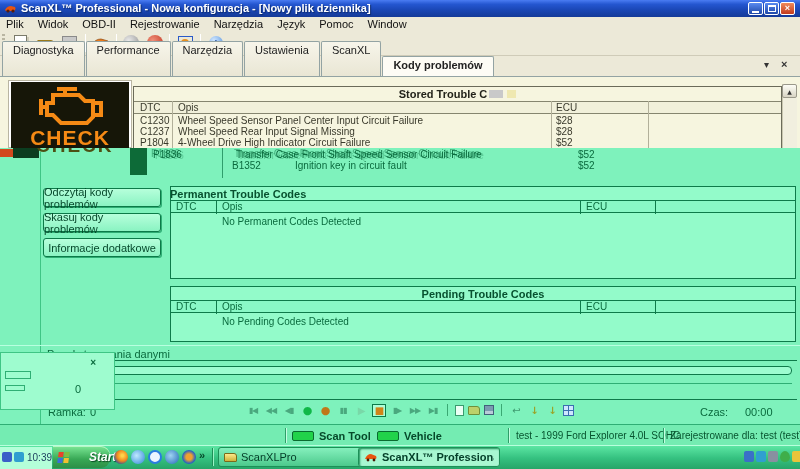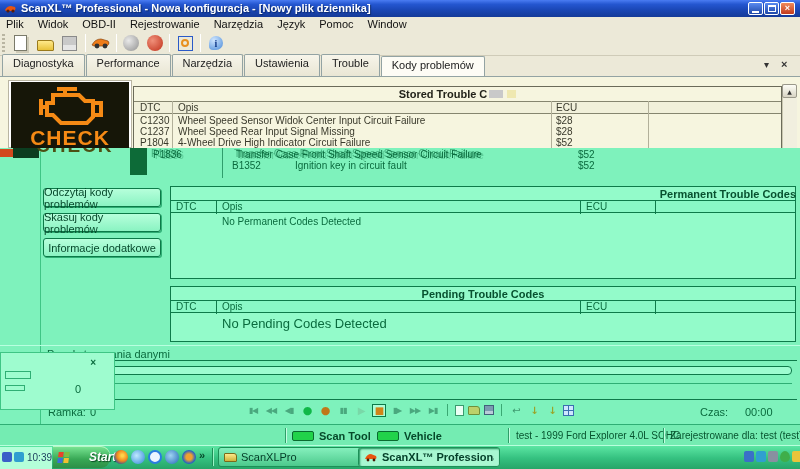--- a/index.html
+++ b/index.html
@@ -17,23 +17,23 @@
     background:linear-gradient(180deg,#5a8af0,#1f48a8);display:flex;align-items:center;justify-content:center;
     color:#fff;font-size:9px;line-height:9px;}
   .winbtn.close{background:linear-gradient(180deg,#f08a5a,#c23a1e);}
   
   .menubar{left:0;top:17px;width:800px;height:13px;background:#ece9d8;display:flex;align-items:center;gap:14px;padding-left:6px;color:#111;}
   .toolbar{left:0;top:30px;width:800px;height:26px;background:#ece9d8;border-bottom:1px solid #cfcbb8;}
   .tbsep{position:absolute;top:4px;width:1px;height:18px;background:#b9b5a2;border-right:1px solid #fff;}
   .tbicon{position:absolute;top:3px;width:20px;height:20px;display:flex;align-items:center;justify-content:center;}
   
   .tabbar{left:0;top:56px;width:800px;height:21px;background:#ece9d8;border-bottom:1px solid #93a3a3;display:flex;align-items:flex-end;padding-left:2px;}
-  .tab{height:22px;padding:2px 10px 0 10px;margin-right:1px;background:linear-gradient(#f7f5ea,#e9e6d4);
+  .tab{height:35px;padding:2px 10px 0 10px;margin-right:1px;background:linear-gradient(#f7f5ea,#e9e6d4);
     border:1px solid #93a3a3;border-bottom:none;border-radius:2px 2px 0 0;color:#222;}
-  .tab.active{height:20px;background:#fdfcf5;font-weight:normal;}
+  .tab.active{height:20px;background:#fdfcf5;font-weight:bold;}
   
   .cream{left:0;top:77px;width:800px;height:71px;background:#f6f5df;}
   .grp-cream{border:1px solid #6b6b5a;border-bottom:none;background:#f6f5df;}
   .colline-c{position:absolute;width:1px;background:#b2b09a;}
   .hdrrow{position:absolute;background:#f1f0da;border-top:1px solid #85856f;border-bottom:1px solid #85856f;}
   .ctext{color:#3a3a2c;font-size:10px;}
   
   .greenzone{left:0;top:148px;width:800px;height:297px;background:#7ef2bc;}
   .glitch{text-shadow:-2px -1px 0 rgba(6,110,60,.5),2px 1px 0 rgba(6,110,60,.3);}
   .gbtn{background:linear-gradient(#b6ffdb,#8af3c2);border:1px solid #0c7a48;border-radius:3px;
@@ -126,21 +126,21 @@
     <span class="tbicon" style="left:206px">
       <span style="width:14px;height:14px;border-radius:50% 50% 50% 4px;background:radial-gradient(circle at 35% 30%,#cfe6ff,#4a8ad8);color:#123a8a;font-weight:bold;font-size:10px;display:flex;align-items:center;justify-content:center;font-family:'Liberation Serif',serif">i</span>
       </span>
   </div>
 
   <div class="ab tabbar">
     <span class="tab">Diagnostyka</span>
     <span class="tab">Performance</span>
     <span class="tab">Narzędzia</span>
     <span class="tab">Ustawienia</span>
-    <span class="tab">Trouble</span>
+    <span class="tab">ScanXL</span>
     <span class="tab active">Kody problemów</span>
   </div>
   <span class="ab" style="left:764px;top:59px;color:#333;font-size:10px;font-family:'DejaVu Sans',sans-serif">▾</span>
   <span class="ab" style="left:781px;top:58px;color:#333;font-size:11px;font-weight:bold">×</span>
 
   <div class="ab cream"></div>
 
   <div class="ab" style="left:8px;top:80px;width:124px;height:68px;background:#fff;border:1px solid #b9b5a2"></div>
   <div class="ab" style="left:11px;top:82px;width:118px;height:66px;background:#161608;overflow:hidden">
     <svg class="ab" style="left:24px;top:3px" width="70" height="42" viewBox="0 0 70 42">
@@ -158,21 +158,21 @@
   <div class="ab tx" style="left:133px;top:88px;width:649px;text-align:center;font-weight:bold;color:#23231a"><span>Stored Trouble C</span><span style="display:inline-block;width:14px;height:8px;background:#c9c9c9;margin-left:2px"></span><span style="display:inline-block;width:9px;height:8px;background:#efe8b0;margin-left:4px"></span></div>
   <div class="ab hdrrow" style="left:134px;top:101px;width:647px;height:13px"></div>
   <span class="ab ctext tx" style="left:140px;top:102px">DTC</span>
   <span class="ab ctext tx" style="left:178px;top:102px">Opis</span>
   <span class="ab ctext tx" style="left:556px;top:102px">ECU</span>
   <div class="colline-c" style="left:172px;top:101px;height:47px"></div>
   <div class="colline-c" style="left:551px;top:101px;height:47px"></div>
   <div class="colline-c" style="left:648px;top:101px;height:47px"></div>
 
   <span class="ab ctext tx" style="left:140px;top:115px">C1230</span>
-  <span class="ab ctext tx" style="left:178px;top:115px">Wheel Speed Sensor Widok Center Input Circuit Failure</span>
+  <span class="ab ctext tx" style="left:178px;top:115px">Wheel Speed Sensor Panel Center Input Circuit Failure</span>
   <span class="ab ctext tx" style="left:556px;top:115px">$28</span>
   <span class="ab ctext tx" style="left:140px;top:126px">C1237</span>
   <span class="ab ctext tx" style="left:178px;top:126px">Wheel Speed Rear Input Signal Missing</span>
   <span class="ab ctext tx" style="left:556px;top:126px">$28</span>
   <span class="ab ctext tx" style="left:140px;top:137px">P1804</span>
   <span class="ab ctext tx" style="left:178px;top:137px">4-Wheel Drive High Indicator Circuit Failure</span>
   <span class="ab ctext tx" style="left:556px;top:137px">$52</span>
 
   <div class="ab" style="left:782px;top:84px;width:15px;height:64px;background:#f1efdf;border-left:1px solid #c9c7b0"></div>
   <div class="ab" style="left:782px;top:84px;width:15px;height:14px;background:linear-gradient(#fdfdf6,#d8d4c4);border:1px solid #9a988a;border-radius:2px;display:flex;align-items:center;justify-content:center;font-size:6px;color:#333;font-family:'DejaVu Sans',sans-serif">▲</div>
@@ -194,40 +194,40 @@
   <span class="ab tx dg" style="left:295px;top:160px;font-size:10px">Ignition key in circuit fault</span>
   <span class="ab tx dg" style="left:578px;top:160px;font-size:10px">$52</span>
 
   <div class="ab" style="left:40px;top:152px;width:1px;height:272px;background:#3fc585"></div>
 
   <div class="ab gbtn" style="left:43px;top:213px;width:118px;height:19px">Skasuj kody problemów</div>
   <div class="ab gbtn" style="left:43px;top:188px;width:118px;height:19px">Odczytaj kody problemów</div>
   <div class="ab gbtn" style="left:43px;top:238px;width:118px;height:19px">Informacje dodatkowe</div>
 
   <div class="ab grp-green" style="left:170px;top:186px;width:626px;height:93px"></div>
-  <div class="ab gh tx" style="left:170px;top:188px;width:626px;text-align:right">Permanent Trouble Codes</div>
+  <div class="ab gh tx" style="left:170px;top:188px;width:626px;text-align:left">Permanent Trouble Codes</div>
   <div class="ab" style="left:171px;top:200px;width:624px;height:13px;border-top:1px solid #0e7a4a;border-bottom:1px solid #0e7a4a;background:#89f8c6"></div>
   <span class="ab tx dg" style="left:176px;top:201px;font-size:10px">DTC</span>
   <span class="ab tx dg" style="left:222px;top:201px;font-size:10px">Opis</span>
   <span class="ab tx dg" style="left:586px;top:201px;font-size:10px">ECU</span>
   <div class="gline" style="left:216px;top:200px;width:1px;height:14px"></div>
   <div class="gline" style="left:580px;top:200px;width:1px;height:14px"></div>
   <div class="gline" style="left:655px;top:200px;width:1px;height:14px"></div>
   <span class="ab tx dg" style="left:222px;top:216px;font-size:10px">No Permanent Codes Detected</span>
 
   <div class="ab grp-green" style="left:170px;top:286px;width:626px;height:56px"></div>
   <div class="ab gh tx" style="left:170px;top:288px;width:626px;text-align:center">Pending Trouble Codes</div>
   <div class="ab" style="left:171px;top:300px;width:624px;height:13px;border-top:1px solid #0e7a4a;border-bottom:1px solid #0e7a4a;background:#89f8c6"></div>
   <span class="ab tx dg" style="left:176px;top:301px;font-size:10px">DTC</span>
   <span class="ab tx dg" style="left:222px;top:301px;font-size:10px">Opis</span>
   <span class="ab tx dg" style="left:586px;top:301px;font-size:10px">ECU</span>
   <div class="gline" style="left:216px;top:300px;width:1px;height:14px"></div>
   <div class="gline" style="left:580px;top:300px;width:1px;height:14px"></div>
   <div class="gline" style="left:655px;top:300px;width:1px;height:14px"></div>
-  <span class="ab tx dg" style="left:222px;top:316px;font-size:13px">No Pending Codes Detected</span>
+  <span class="ab tx dg" style="left:222px;top:316px;font-size:10px">No Pending Codes Detected</span>
 
   <div class="ab" style="left:0;top:345px;width:800px;height:1px;background:#b8ffe0"></div>
   <span class="ab tx dg" style="left:47px;top:348px">Panel sterowania danymi</span>
   <div class="ab" style="left:47px;top:360px;width:750px;height:40px;border:1px solid #0e7a4a;border-right:none"></div>
   <span class="ab tx dg" style="left:56px;top:374px">0</span>
   <div class="ab" style="left:72px;top:366px;width:720px;height:9px;border:1px solid #0e7a4a;border-radius:4px;background:#9dfcd0"></div>
   <div class="ab" style="left:76px;top:383px;width:716px;height:1px;background:#2fae74"></div>
   <div class="ab" style="left:71px;top:376px;width:10px;height:17px;background:#0e7a4a;clip-path:polygon(0 0,100% 0,100% 55%,50% 100%,0 55%)">
     <div style="position:absolute;left:1px;top:1px;width:8px;height:14px;background:#c2ffe2;clip-path:polygon(0 0,100% 0,100% 55%,50% 100%,0 55%)"></div>
   </div>

